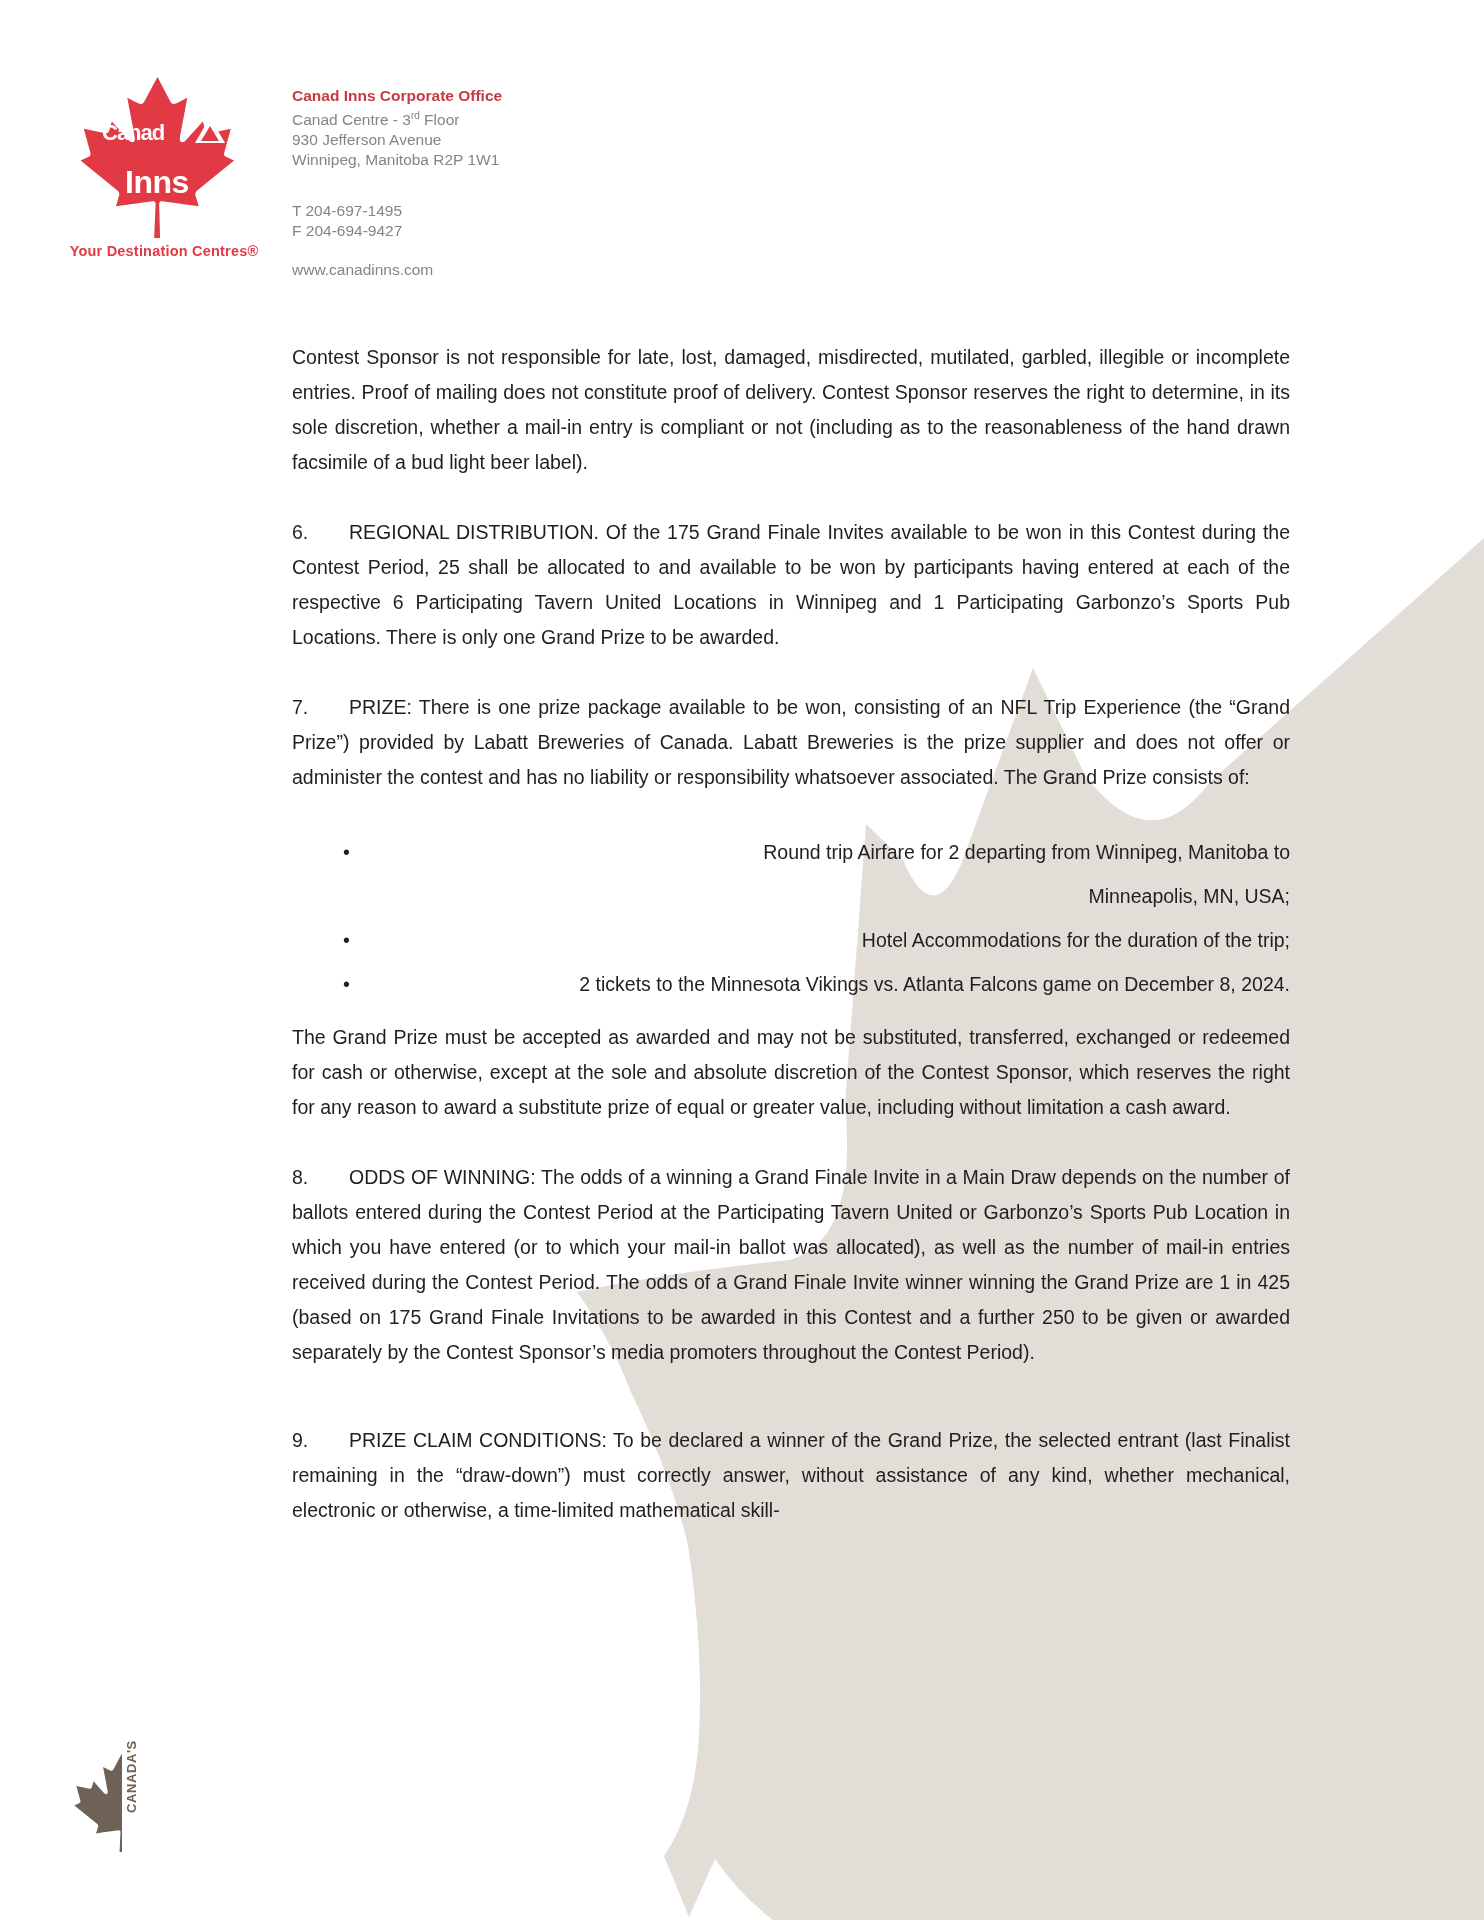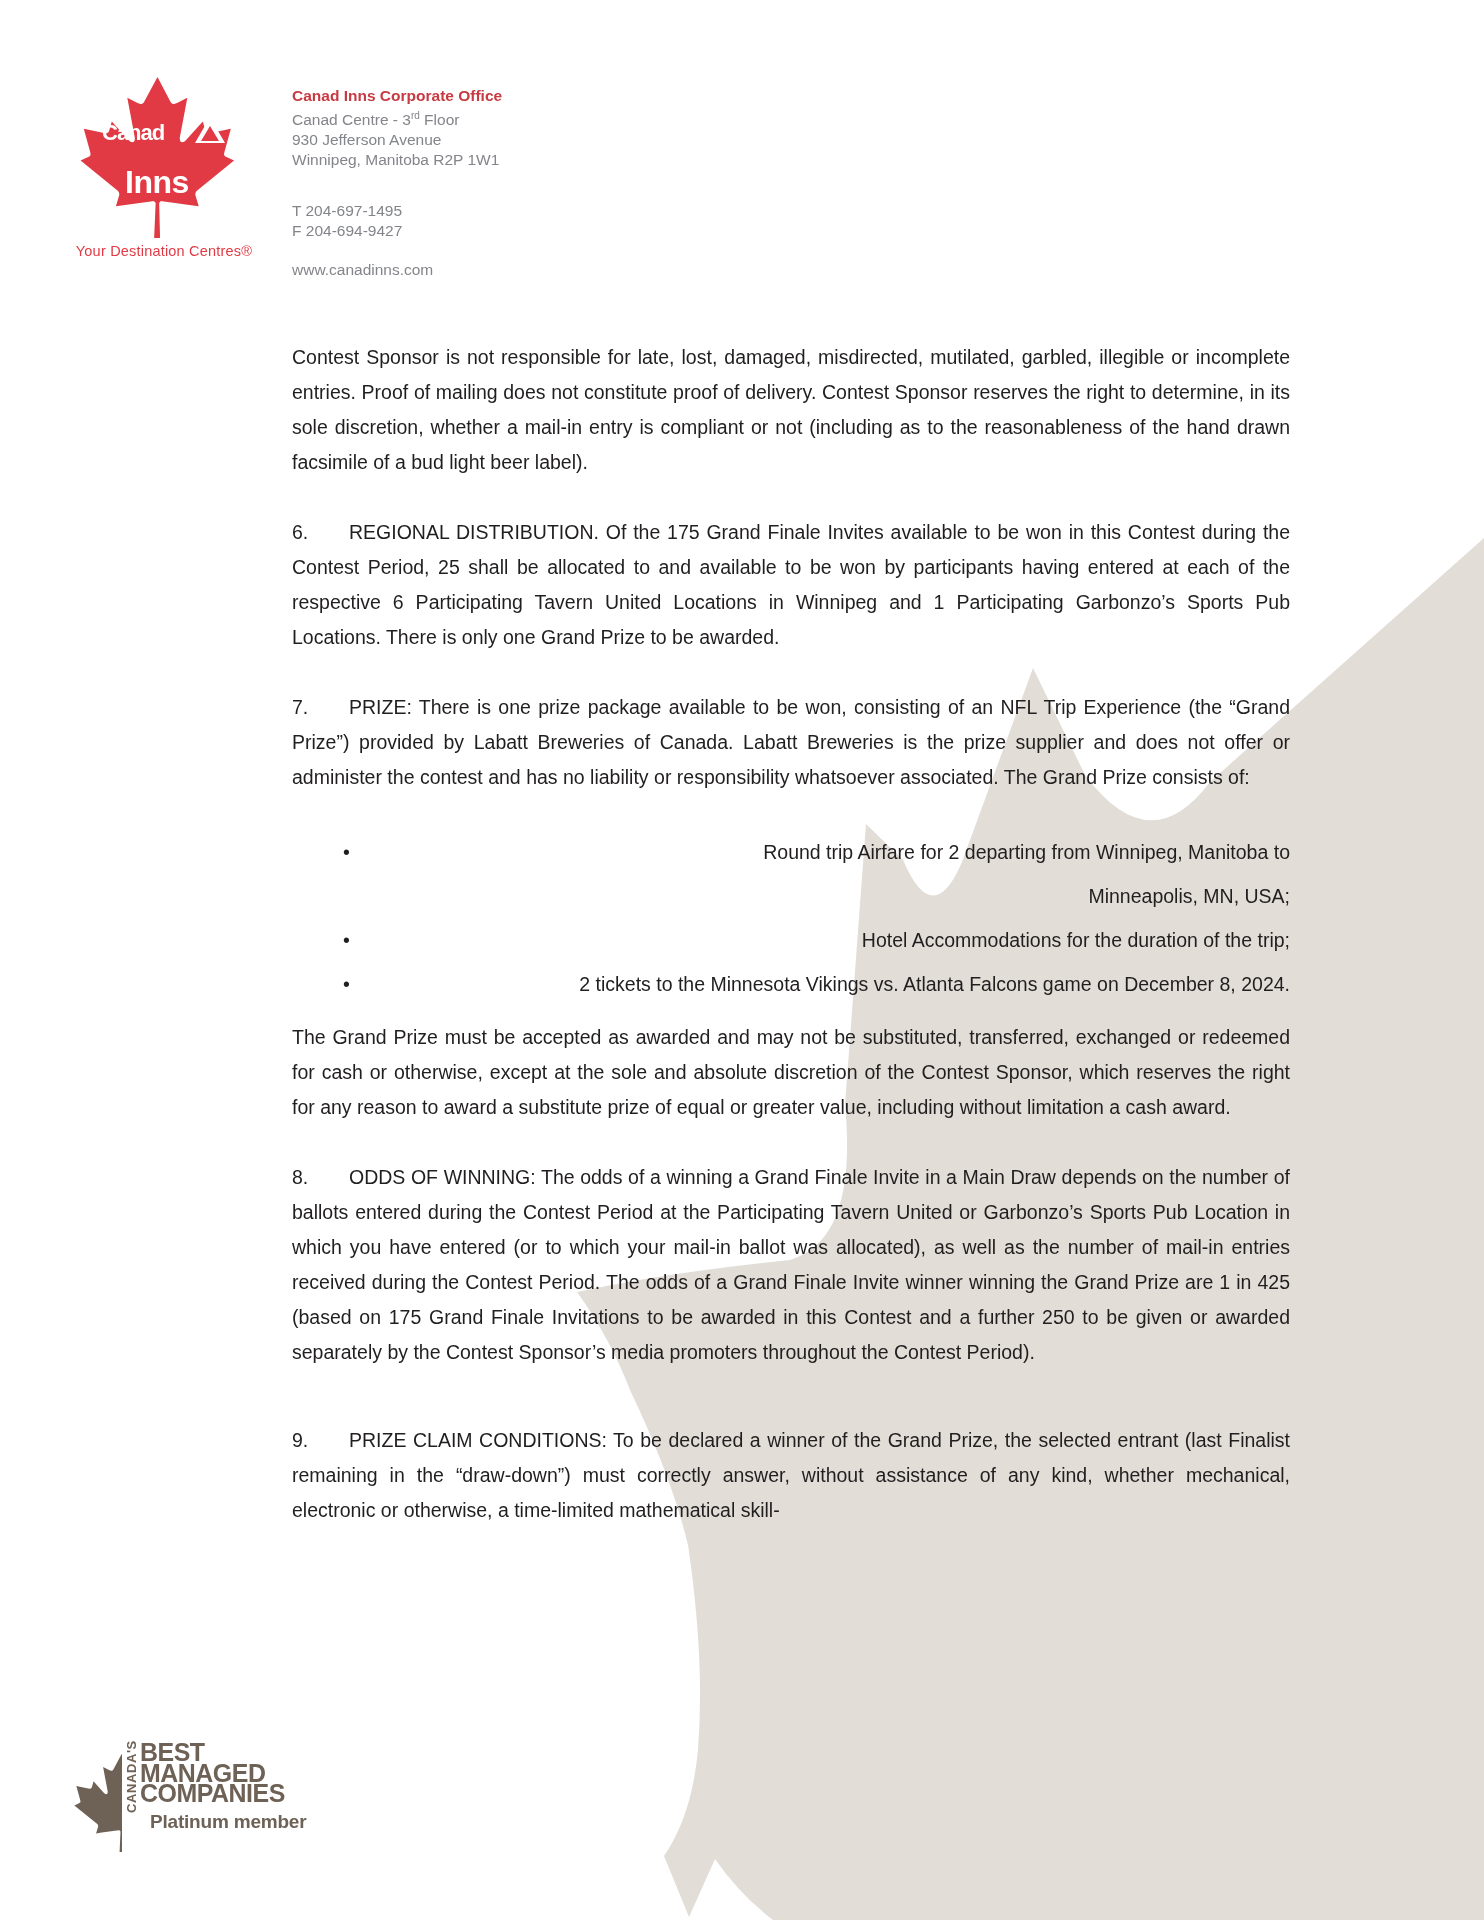--- a/index.html
+++ b/index.html
@@ -15,21 +15,21 @@
   }
   
   .watermark { position:absolute; left:0; top:0; width:1484px; height:1920px; color:var(--watermark_fill); }
   
   .brand { position:absolute; left:78px; top:70px; width:176px; height:200px; }
   .brand .leaf { position:absolute; left:2px; top:2px; color:var(--brand_red); }
   .brand .word1 { position:absolute; left:24px; top:50px; font-size:22px; font-weight:bold; color:#fff; letter-spacing:-1px; }
   .brand .house { position:absolute; left:116px; top:46px; }
   .brand .word2 { position:absolute; left:0; top:94px; width:158px; text-align:center; font-size:32px; font-weight:bold; color:#fff; letter-spacing:-0.5px; }
   .brand .tagline { position:absolute; left:-14px; top:173px; width:200px; text-align:center;
-    font-size:14.5px; font-weight:normal; color:var(--brand_red); letter-spacing:0.2px; }
+    font-size:14.5px; font-weight:bold; color:var(--brand_red); letter-spacing:0.2px; }
   .office { position:absolute; left:292px; top:86px; font-size:15.5px; line-height:20px; color:var(--gray_text); }
   .office .title { color:var(--title_red); font-weight:bold; }
   .office sup { font-size:10px; }
   .office .grp { margin-top:31px; }
   .office .web { margin-top:19px; }
   
   .content { position:absolute; left:292px; top:340px; width:998px;
     font-size:19.5px; line-height:35px; color:var(--ink); }
   .content p { text-align:justify; margin:0 0 35px 0; }
   .secnum { display:inline-block; width:57px; }
@@ -114,23 +114,15 @@
       <path fill="currentColor" d="M0,0 -21.7,40.4 c-2.5,4.4 -6.9,4 -11.3,1.5 l-15.7,-8.1 11.7,62.1
         c2.5,11.4 -5.4,11.4 -9.3,6.5 l-27.4,-30.6 -4.4,15.6 c-0.5,2 -2.8,4.1 -6.2,3.6 l-34.6,-7.3 9.1,33
         c2,7.4 3.5,10.4 -2,12.4 l-12.3,5.8 59.5,48.3 c2.4,1.9 3.6,5.2 2.7,8.2 l-5.2,17.1
         c20.5,-2.4 38.8,-5.9 59.3,-8.1 1.8,-0.2 4.8,1.6 4.8,3.6 l-2.7,62.6 10,0 -1.6,-62.4
         c0,-2 2.7,-4 4.5,-3.8 20.5,2.2 38.8,5.7 59.3,8.1 l-5.2,-17.1 c-0.9,-3 0.3,-6.3 2.7,-8.2
         l59.5,-48.3 -12.3,-5.8 c-5.5,-2 -4,-5 -2,-12.4 l9.1,-33 -34.6,7.3 c-3.4,0.5 -5.7,-1.6 -6.2,-3.6
         l-4.4,-15.6 -27.4,30.6 c-3.9,4.9 -11.8,4.9 -9.3,-6.5 l11.7,-62.1 -15.7,8.1
         c-4.4,2.5 -8.8,2.9 -11.3,-1.5 z"></path>
     </svg>
     <div class="canadas">CANADA'S</div>
-    <div>
-      <div class="words">
-        <div>BEST</div>
-        <div>MANAGED</div>
-        <div>COMPANIES</div>
-      </div>
-      <div class="member">Platinum member</div>
-    </div>
   </div>
 
 </div>
 
 </body></html>

